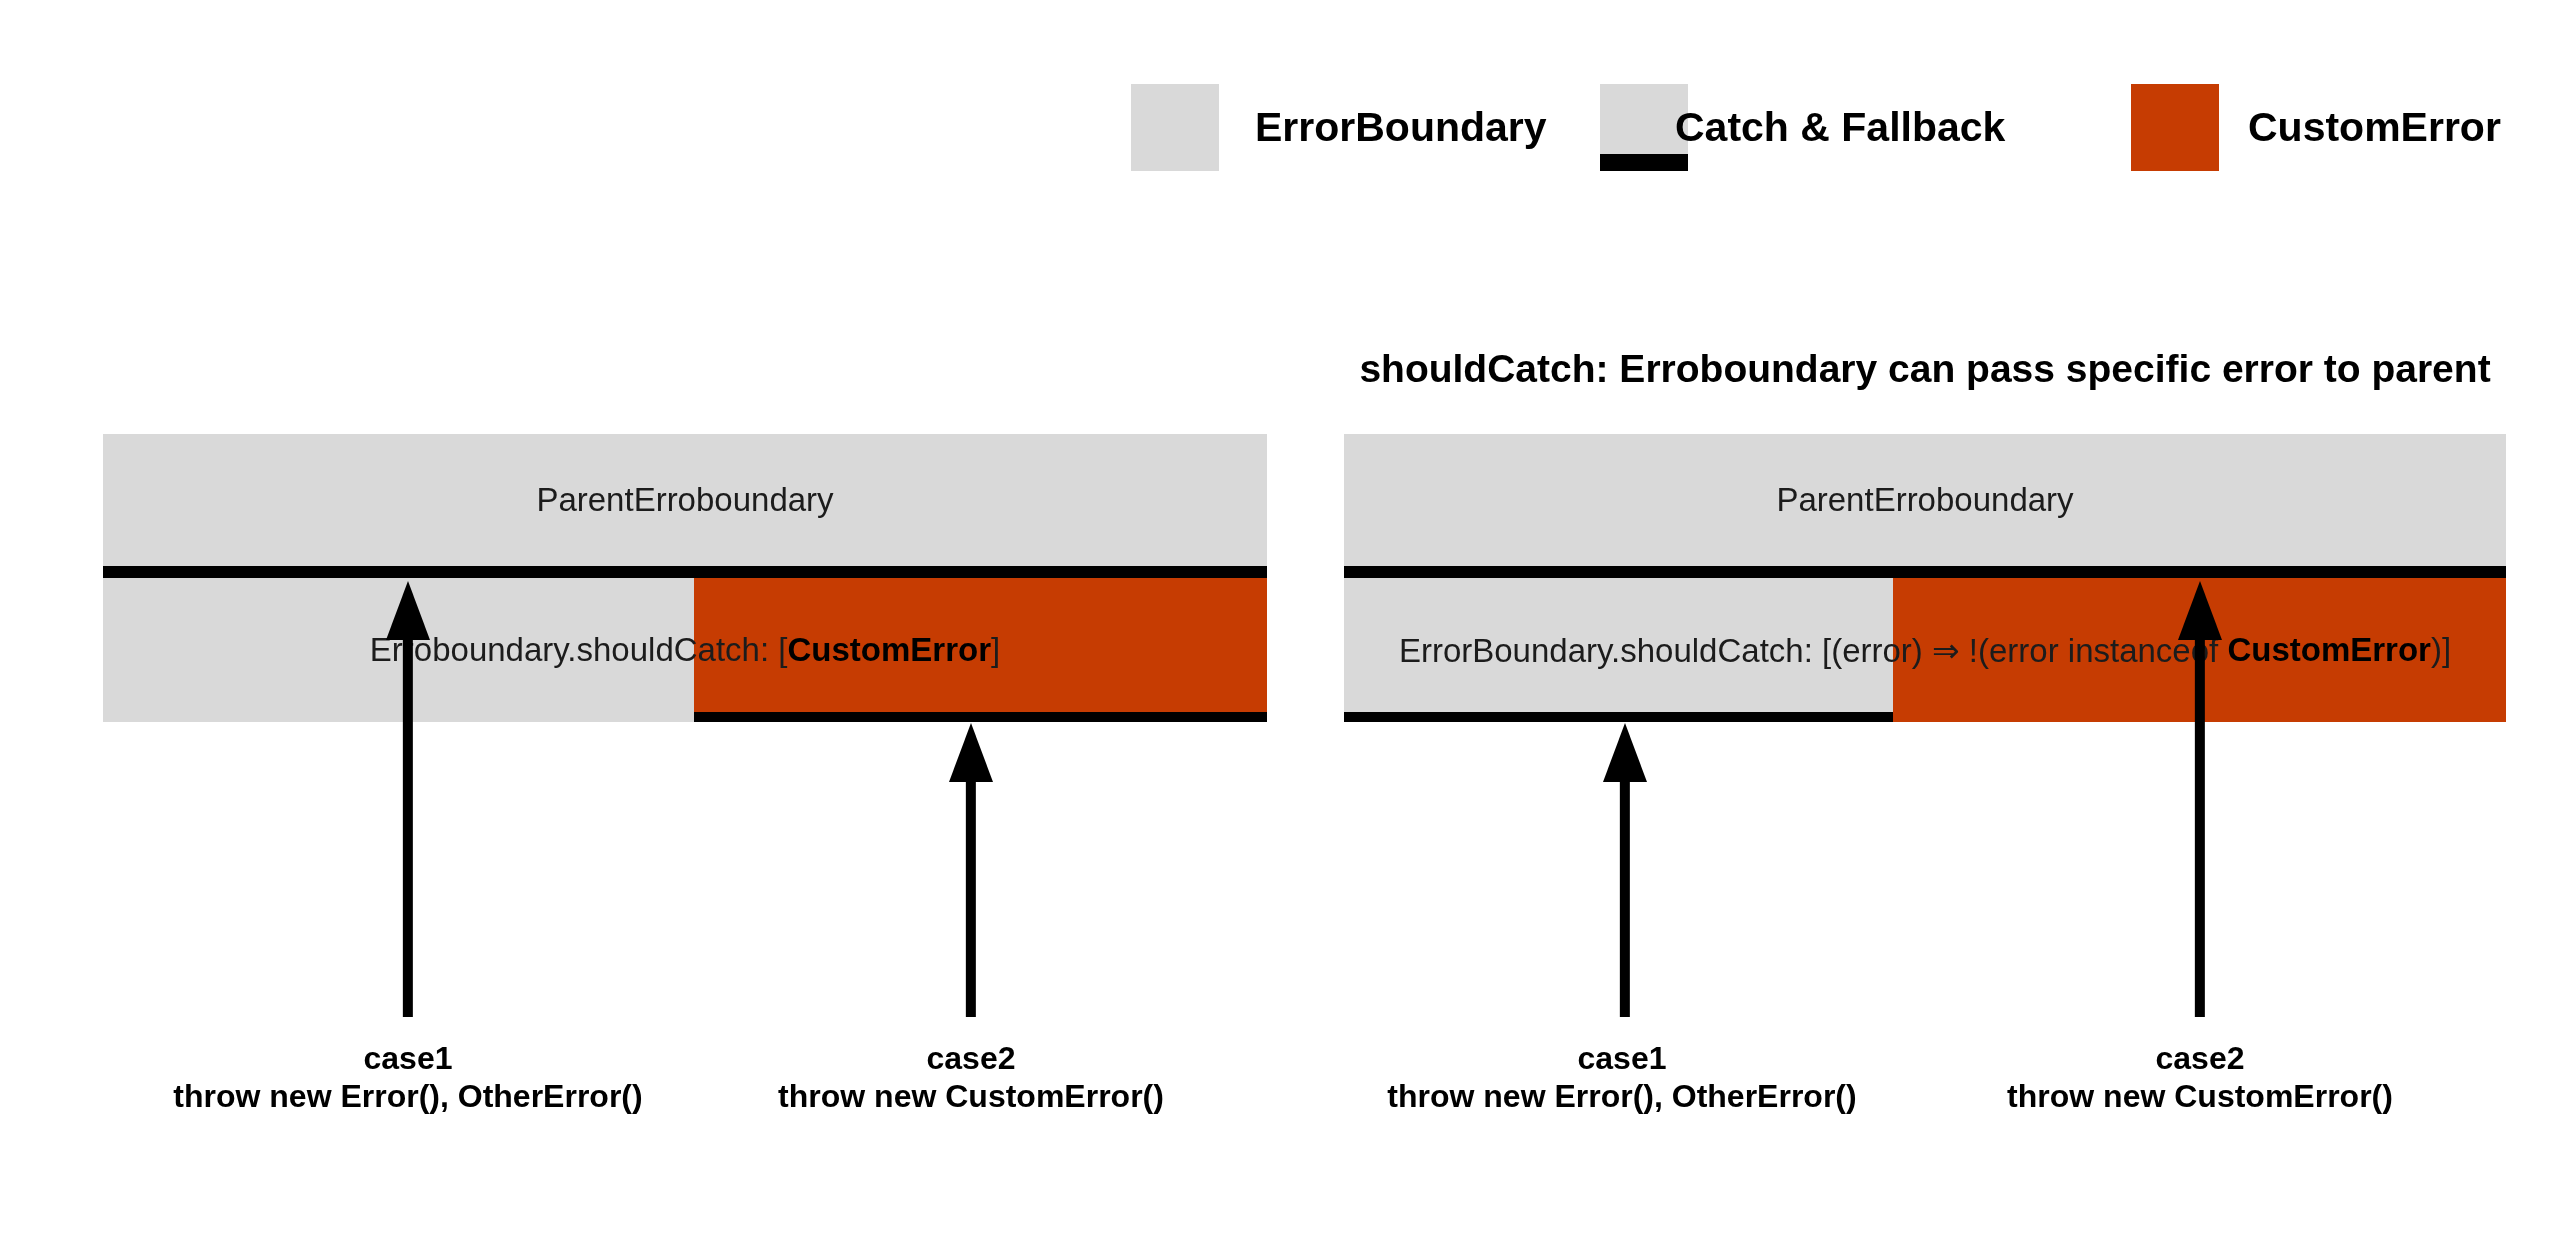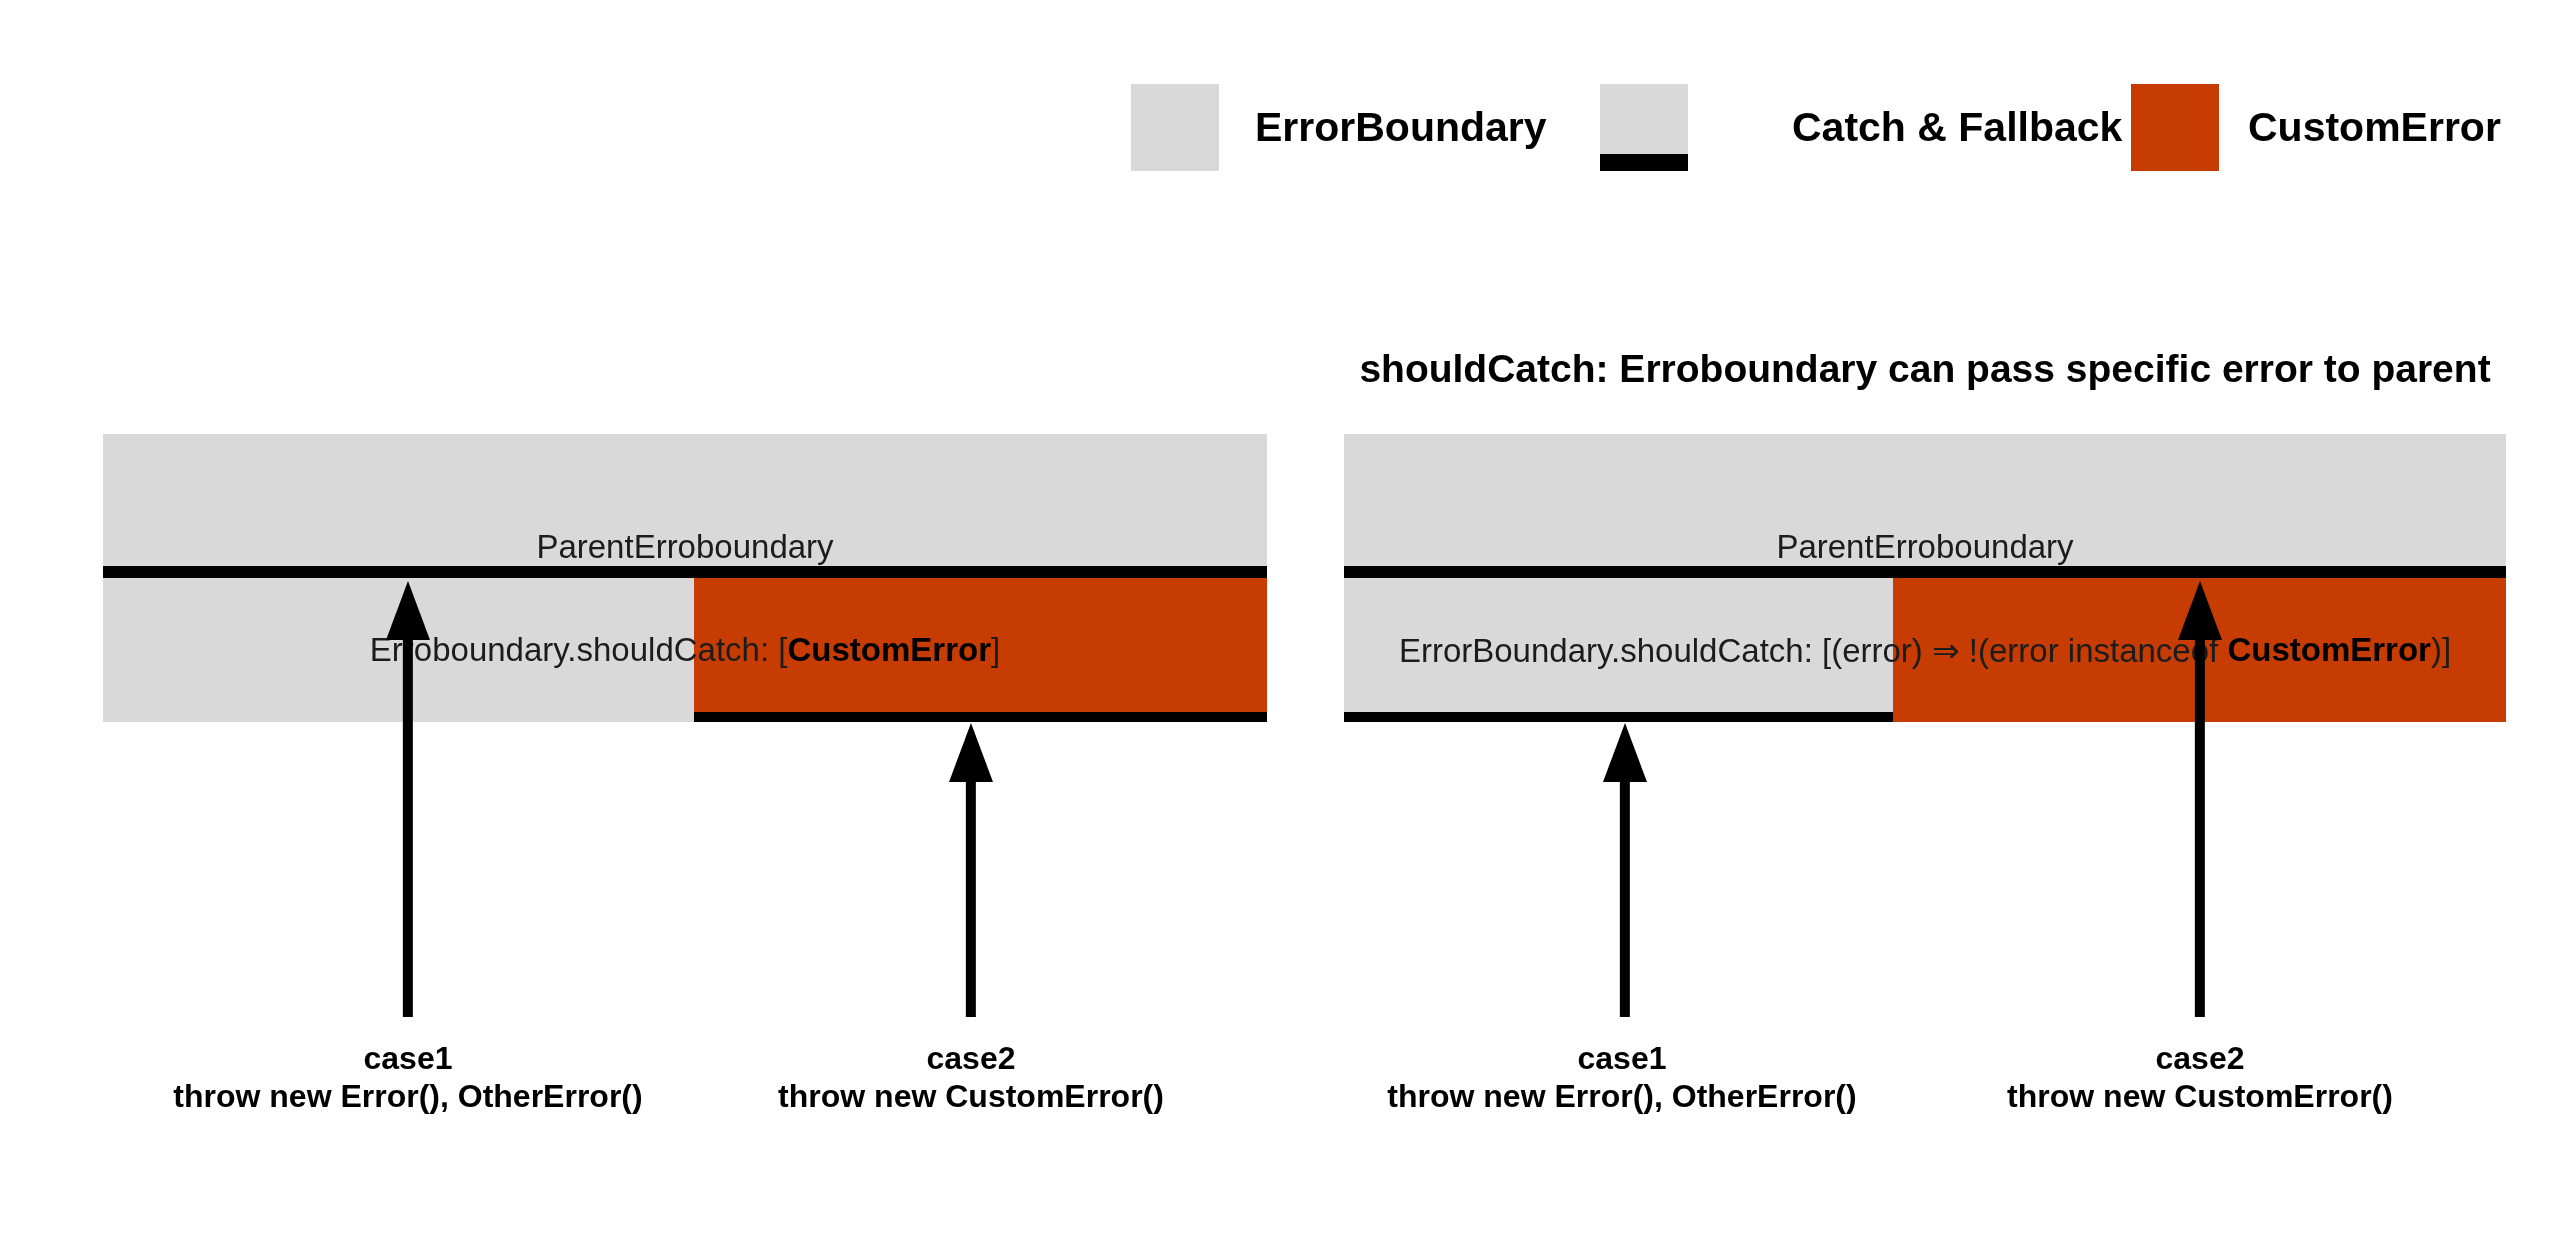--- a/index.html
+++ b/index.html
@@ -61,21 +61,21 @@
     white-space: nowrap;
   }
   .parent-bar {
     position: absolute;
     top: 434px;
     left: 0;
     width: 100%;
     height: 132px;
     background: var(--gray);
     display: flex;
-    align-items: flex-end;
+    align-items: center;
     justify-content: center;
     font-size: 33px;
     color: var(--bar_text);
   }
   .parent-catch-band {
     position: absolute;
     top: 566px;
     left: 0;
     width: 100%;
     height: 12px;
@@ -149,21 +149,21 @@
 
 <div class="canvas">
 
   <div>
     <div class="legend-swatch gray" style="left:1131px;"></div>
     <div class="legend-label" style="left:1255px;">ErrorBoundary</div>
 
     <div class="legend-swatch gray" style="left:1600px;">
       <div class="catch-strip"></div>
     </div>
-    <div class="legend-label" style="left:1792px;">Catch &amp; Fallback</div>
+    <div class="legend-label" style="left:1675px;">Catch &amp; Fallback</div>
 
     <div class="legend-swatch orange" style="left:2131px;"></div>
     <div class="legend-label" style="left:2248px;">CustomError</div>
   </div>
 
   <div class="diagram" style="left:103px; width:1164px;">
 
     <div class="parent-bar">
       <span>ParentErroboundary</span>
     </div>

